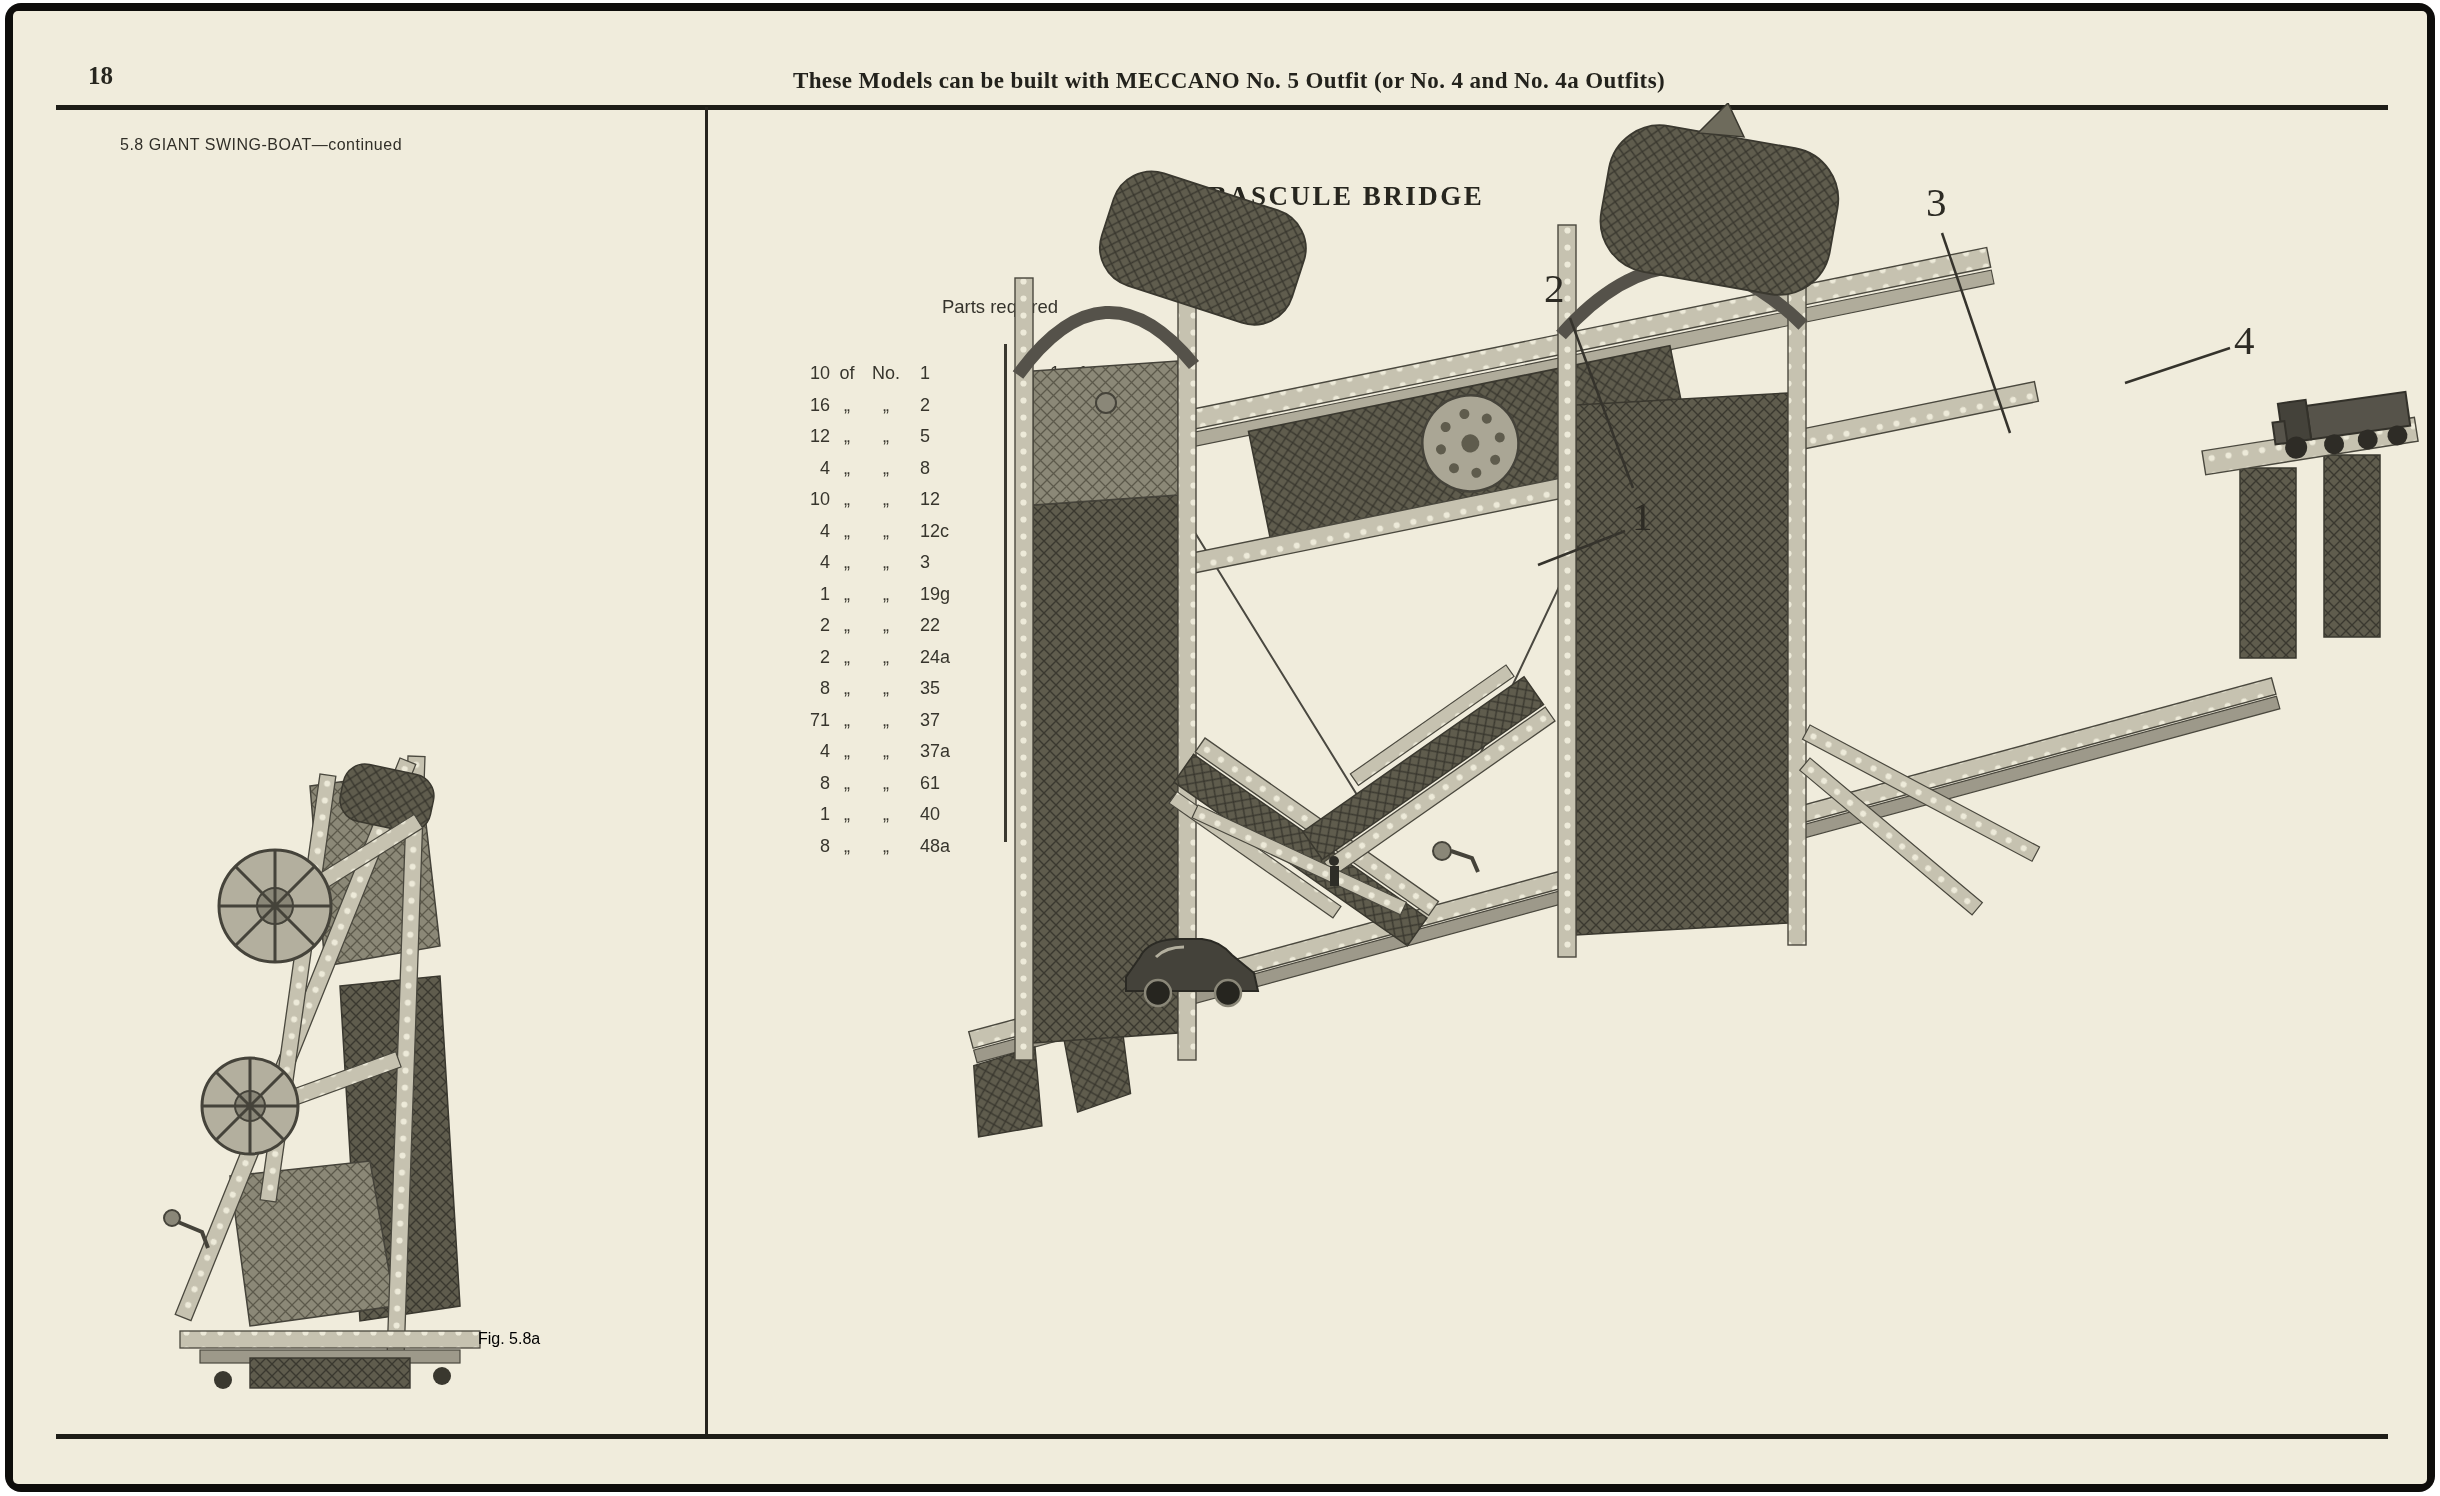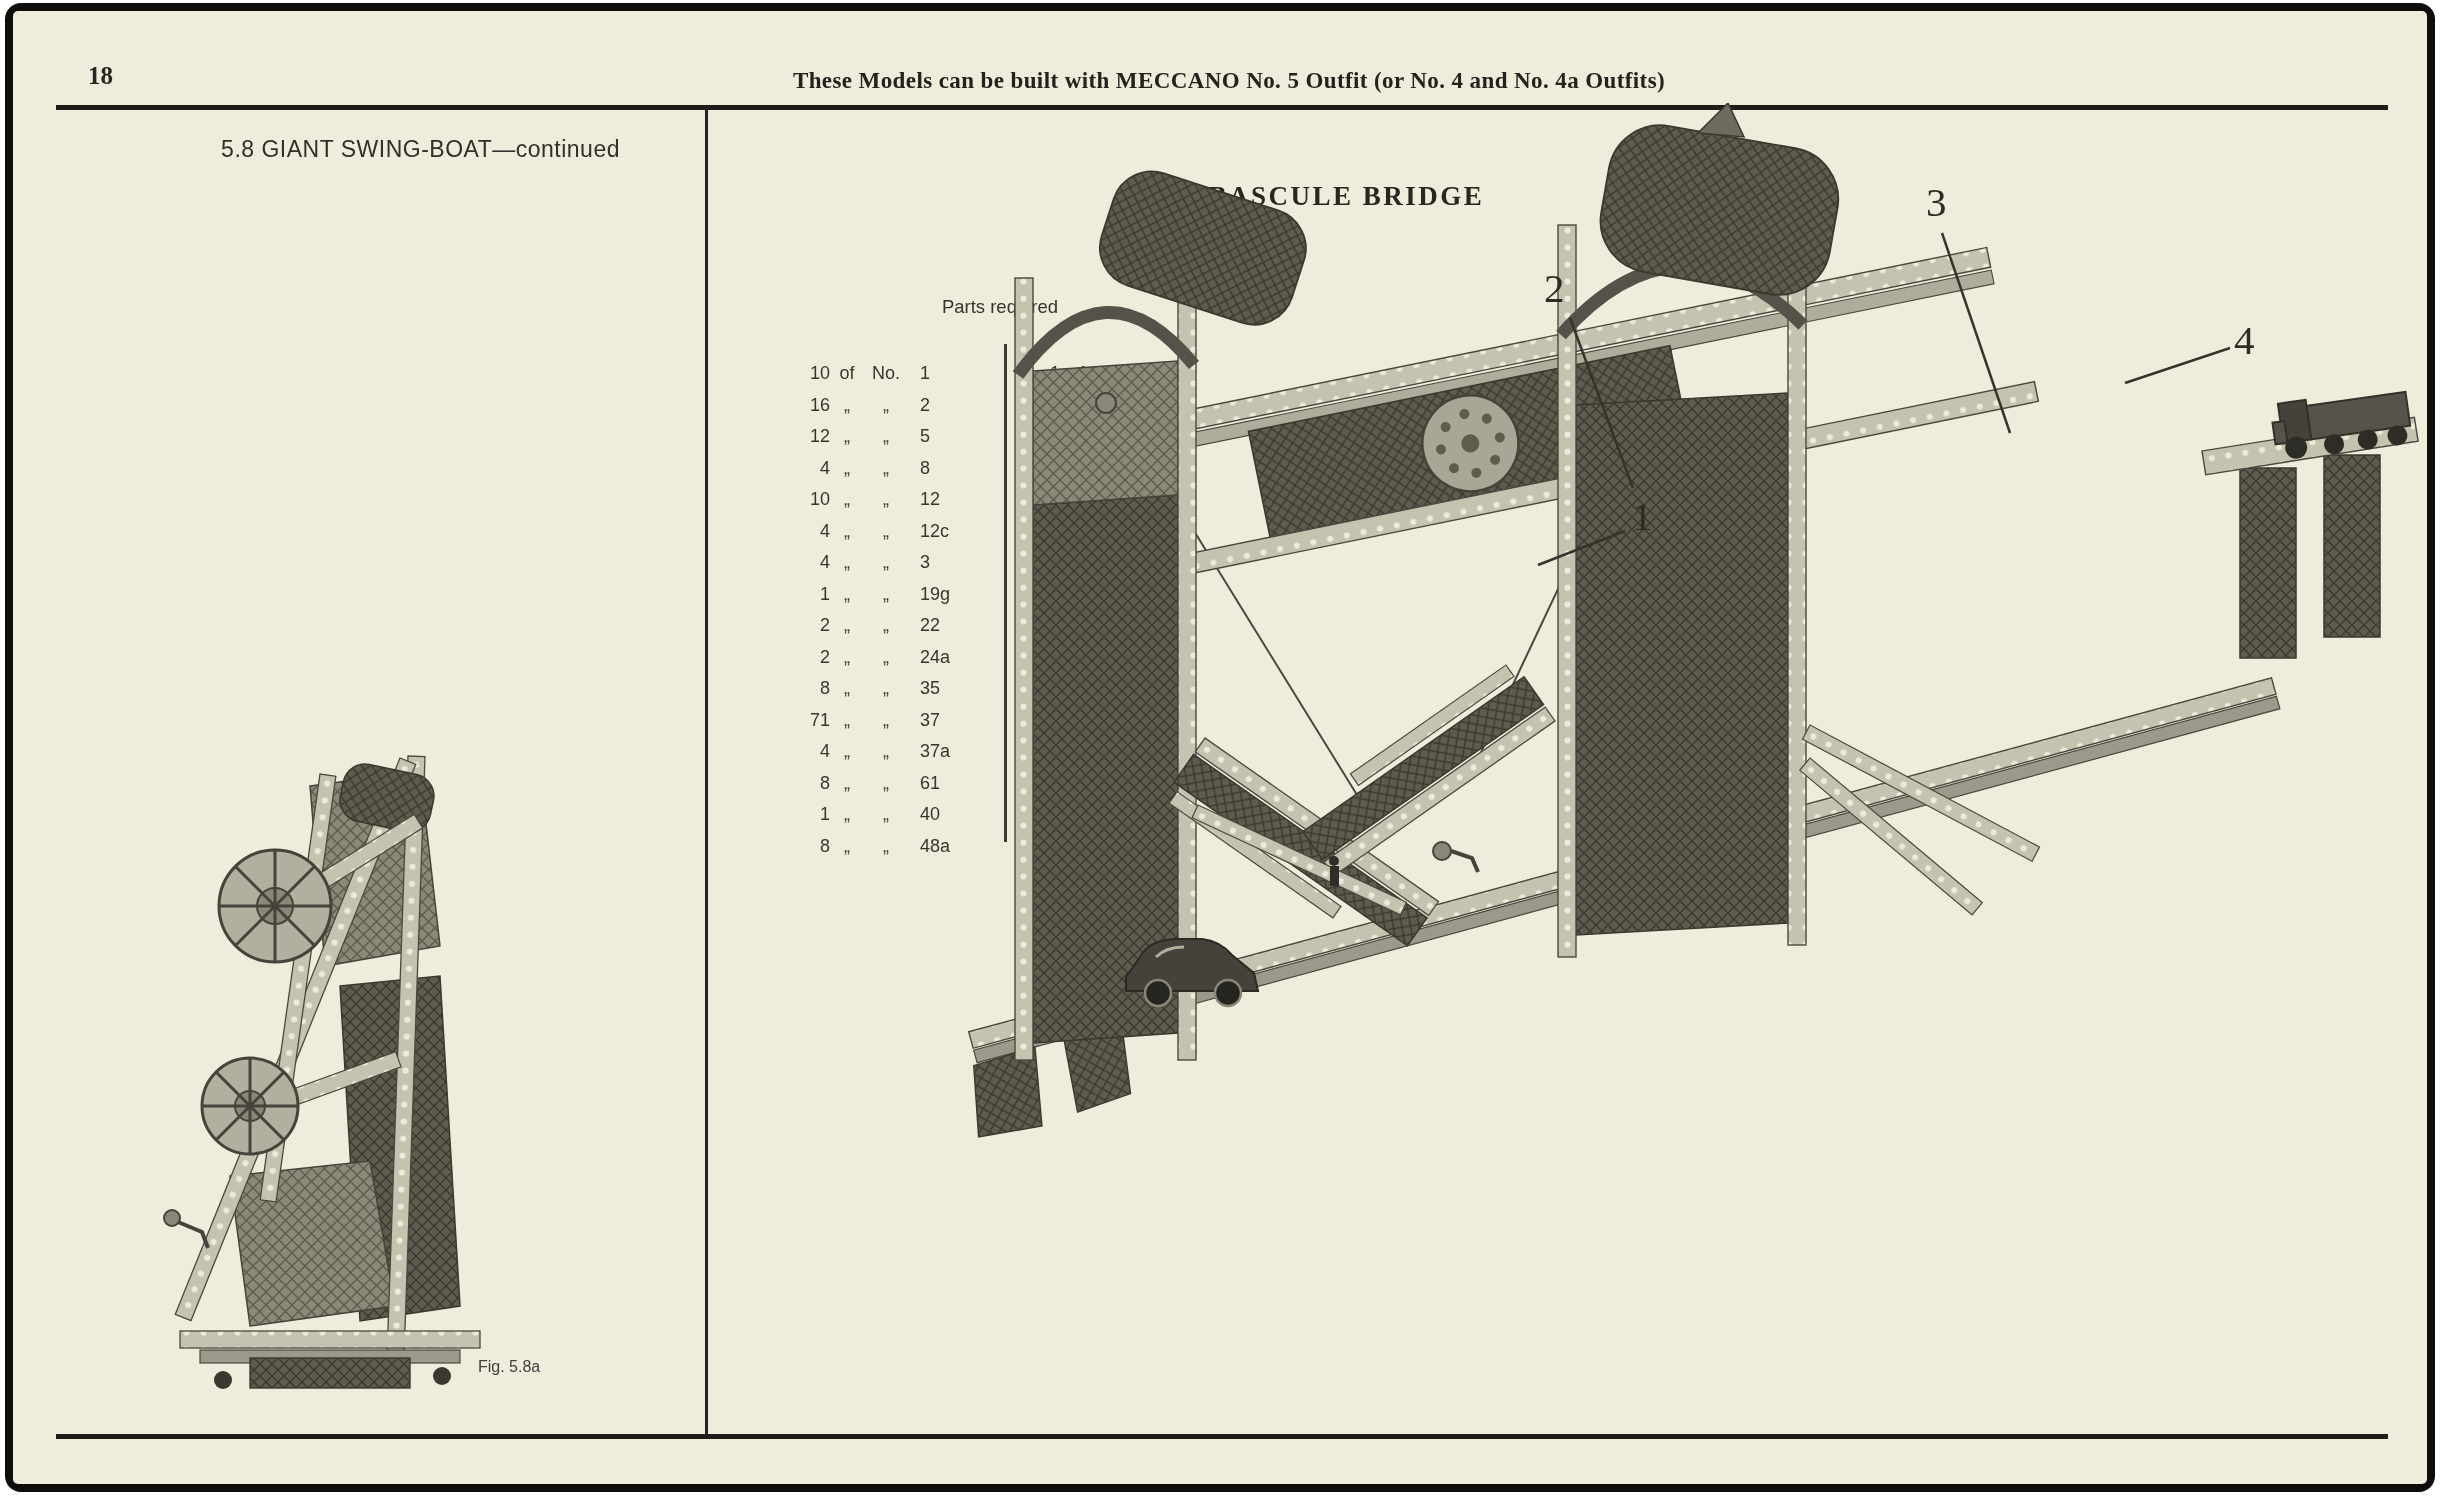--- a/index.html
+++ b/index.html
@@ -10,26 +10,26 @@
   
   .pg-num{position:absolute;left:88px;top:62px;font-family:"Liberation Serif","DejaVu Serif",serif;
           font-weight:bold;font-size:25px;color:#27261f;}
   .hdr-title{position:absolute;left:0;top:68px;width:100%;text-align:center;
              font-family:"Liberation Serif","DejaVu Serif",serif;font-weight:bold;font-size:23px;
              letter-spacing:.4px;color:#23221c;margin-left:9px;}
   .rule-top{position:absolute;left:56px;top:105px;width:2332px;height:5px;background:#1e1d17;}
   .rule-bottom{position:absolute;left:56px;top:1434px;width:2332px;height:5px;background:#1e1d17;}
   .divider-v{position:absolute;left:705px;top:107px;width:3px;height:1330px;background:#26241e;}
   
-  .sb-heading{position:absolute;left:120px;top:136px;width:500px;text-align:right;
-              font-size:23px;letter-spacing:.5px;color:#312f28;}
+  .sb-heading{position:absolute;left:120px;top:136px;width:500px;text-align:left;
+              font-size:16px;letter-spacing:.5px;color:#312f28;}
   .sb-text{position:absolute;left:133px;top:174px;width:474px;}
   .sb-text p, .bt-text p{margin:0 0 7px 0;text-align:justify;text-indent:30px;
         font-size:14.5px;line-height:16.9px;color:#3a382f;}
-  .fig-caption{position:absolute;left:478px;top:1358px;font-size:16px;color:#404040;}
+  .fig-caption{position:absolute;left:478px;top:1330px;font-size:16px;color:#000000;}
   
   .bb-title{position:absolute;left:1158px;top:181px;white-space:nowrap;
             font-family:"Liberation Serif","DejaVu Serif",serif;font-weight:bold;font-size:27px;
             letter-spacing:2.5px;color:#27261f;}
   .parts-heading{position:absolute;left:880px;top:296px;width:240px;text-align:center;
                  font-size:18.5px;color:#35332c;}
   .ptable{position:absolute;top:358px;}
   .ptable.pleft{left:772px;}
   .ptable.pright{left:1002px;}
   .prow{display:grid;grid-template-columns:58px 34px 44px auto;height:31.5px;

